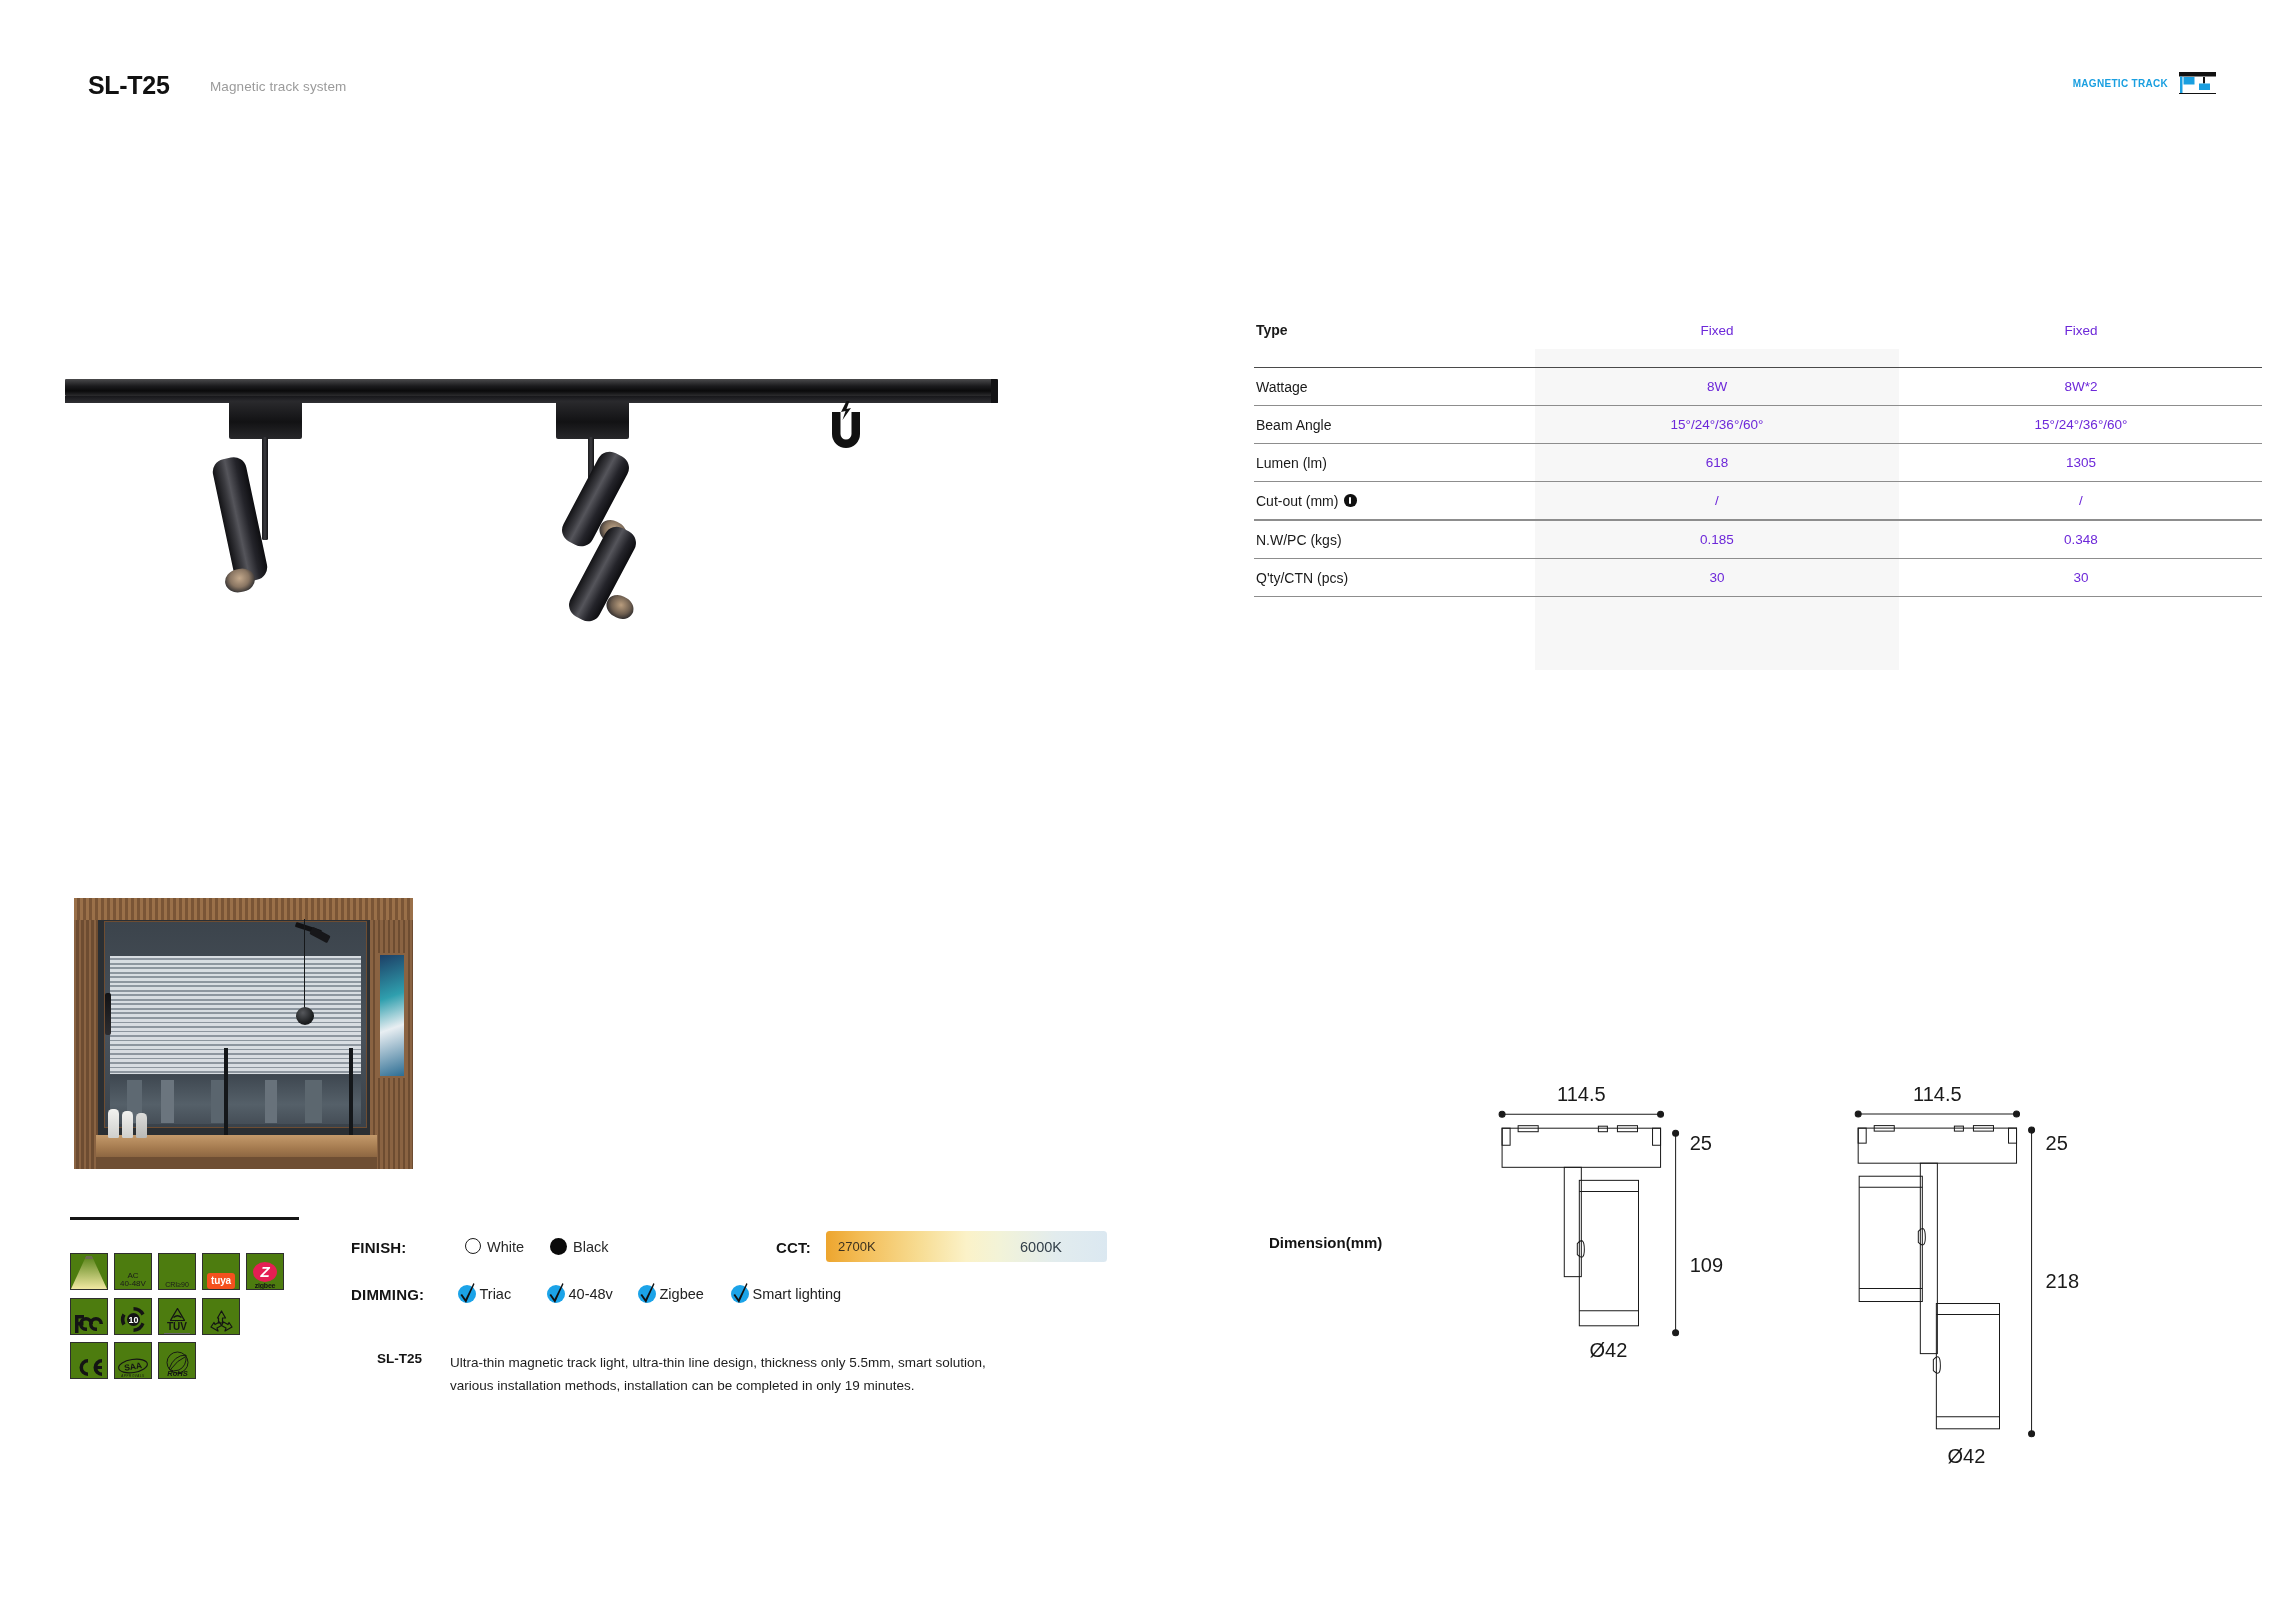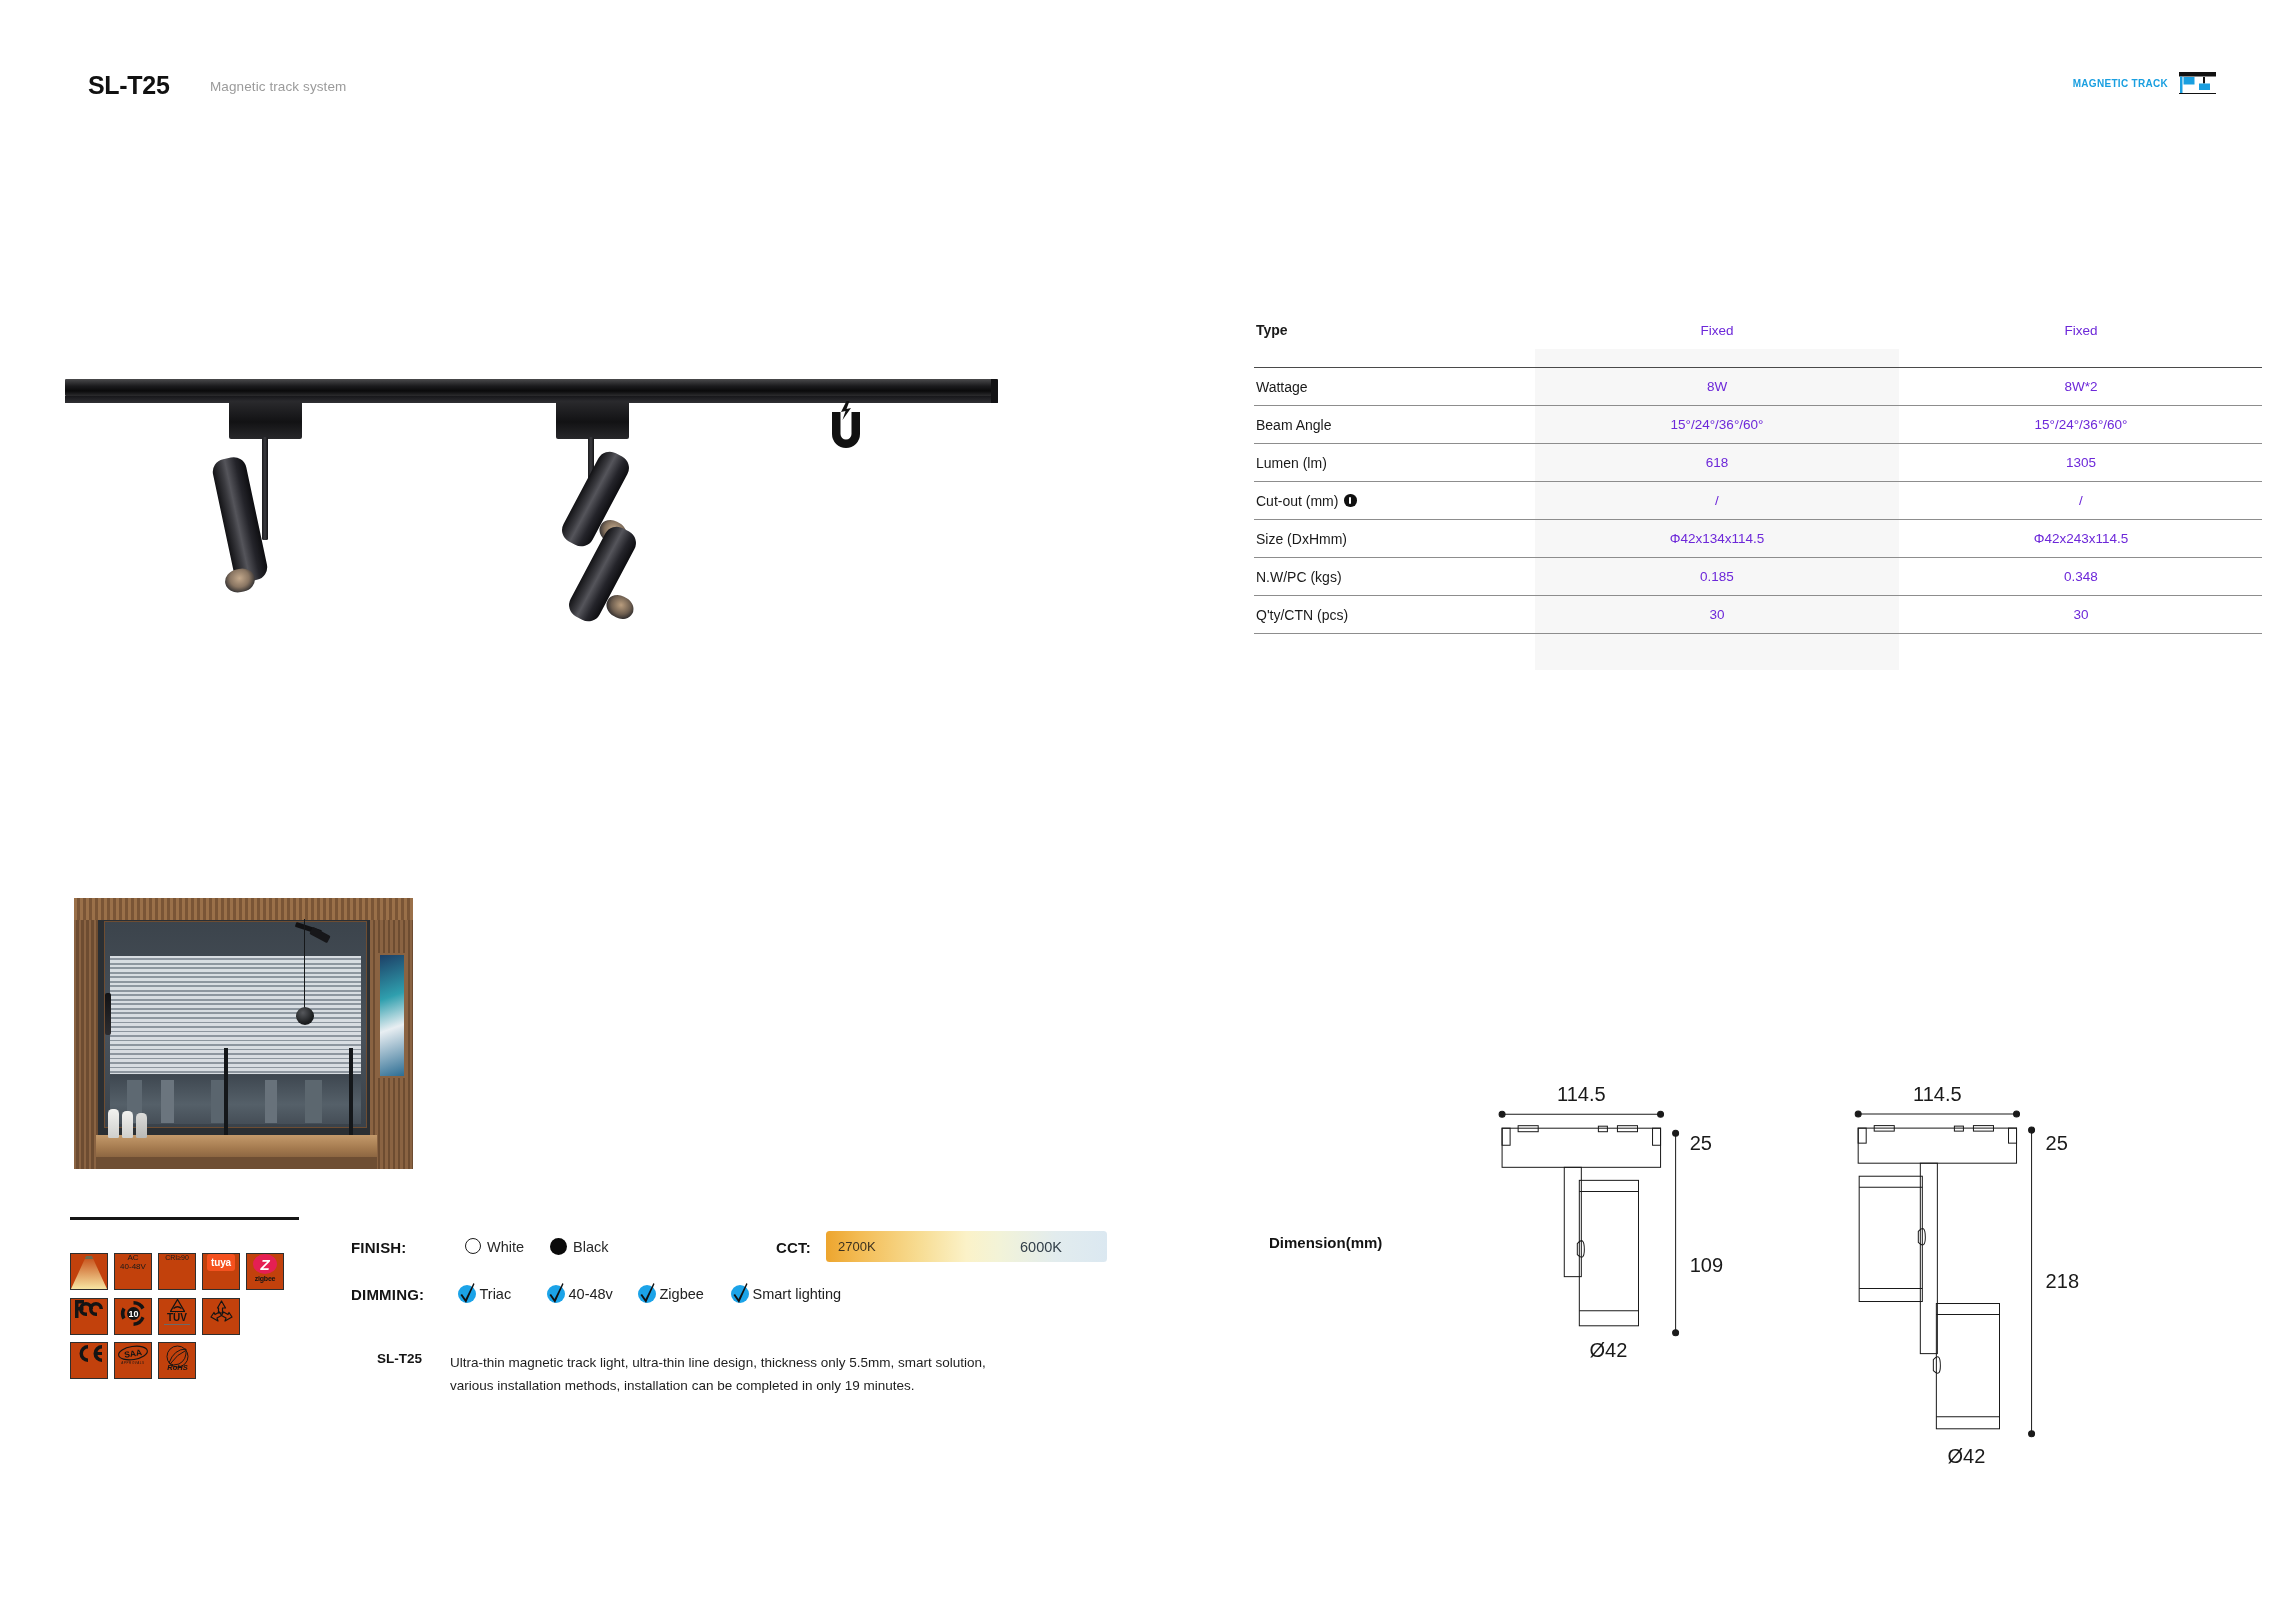--- a/index.html
+++ b/index.html
@@ -155,22 +155,22 @@
   .rm-wall-lamp {
     position: absolute; left: 31px; top: 95px; width: 5.5px; height: 42px;
     background: linear-gradient(180deg,#121214,#2d2d30); border-radius: 2px;
   }
 
   
   .cert-rule { position: absolute; left: 70px; top: 1217px; width: 229px; height: 2.5px; background: #161616; }
   .cert-grid { position: absolute; left: 70px; top: 1253px; width: 236px; }
   .cert-row { display: flex; gap: 6px; margin-bottom: 7.5px; }
   .cert-box {
-    width: 38px; height: 37px; border: 1px solid #2e2e2e; background: #c2410c;
-    display: flex; align-items: flex-start; justify-content: center; overflow: hidden;
+    width: 38px; height: 37px; border: 1px solid #2e2e2e; background: #4d7c0f;
+    display: flex; align-items: flex-end; justify-content: center; overflow: hidden;
     position: relative;
   }
   .cert-txt { font-size: 8px; line-height: 1.08; text-align: center; color: #1a1a1a; font-weight: 400; }
   .cert-txt.sm { font-size: 7px; }
   .badge-tuya {
     background: #f5511e; color: #fff; font-size: 10px; font-weight: 700;
     padding: 2.5px 4px 3px; border-radius: 3px; letter-spacing: -0.2px;
   }
   .badge-zig-circle {
     width: 24px; height: 20px; background: #e51f53; border-radius: 50%;
@@ -526,31 +526,20 @@
         </div>
         <div class="c-v1">
             <span class="cell-val">/</span>
           </div>
         <div class="c-v2">
             <span class="cell-val">/</span>
           </div>
       </div>
       <div class="rule"></div>
 
-      <div class="tbl-row r-std">
-        <div class="c-lbl">
-            <span class="cell-lbl">Size (DxHmm)</span>
-          </div>
-        <div class="c-v1">
-            <span class="cell-val">Φ42x134x114.5</span>
-          </div>
-        <div class="c-v2">
-            <span class="cell-val">Φ42x243x114.5</span>
-          </div>
-      </div>
       <div class="rule"></div>
 
       <div class="tbl-row r-std">
         <div class="c-lbl">
             <span class="cell-lbl">N.W/PC (kgs)</span>
           </div>
         <div class="c-v1">
             <span class="cell-val">0.185</span>
           </div>
         <div class="c-v2">

